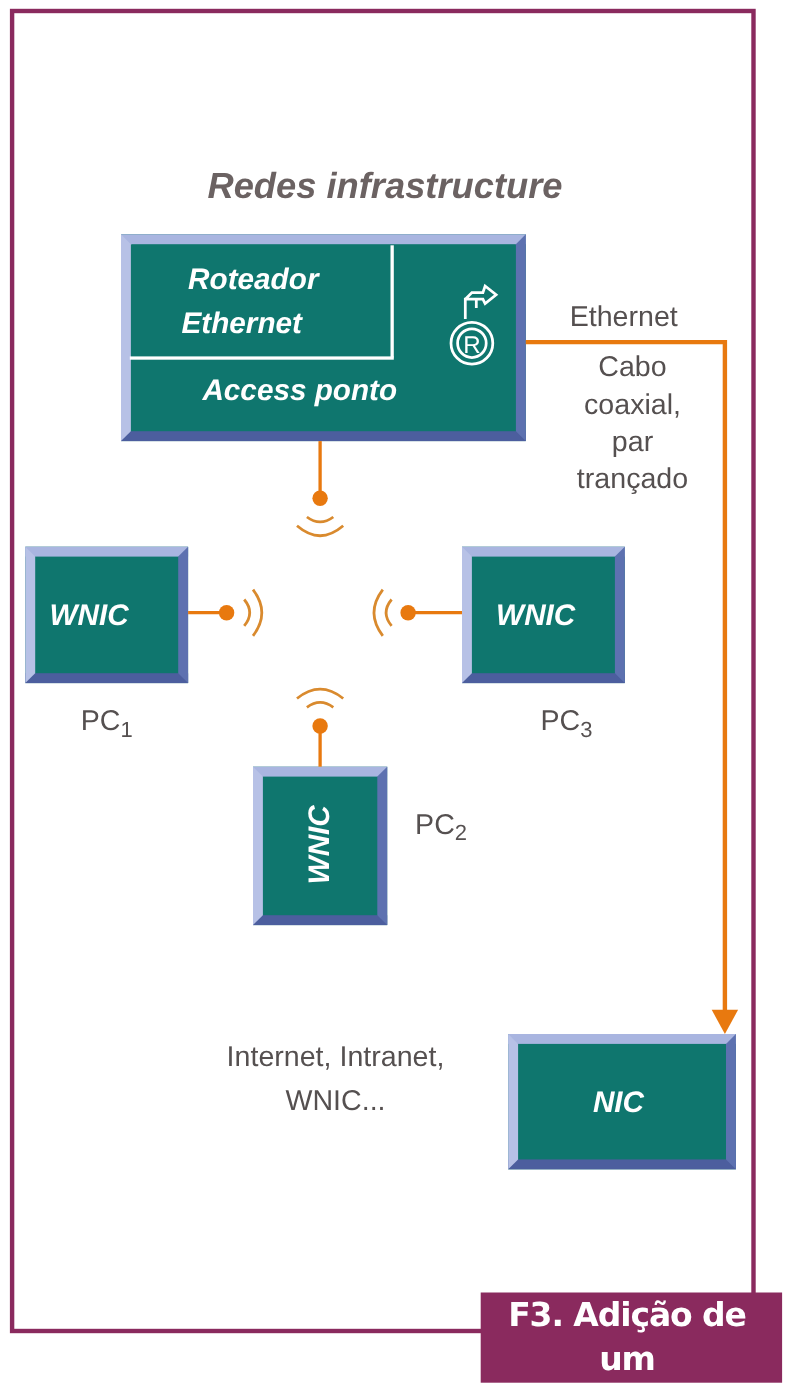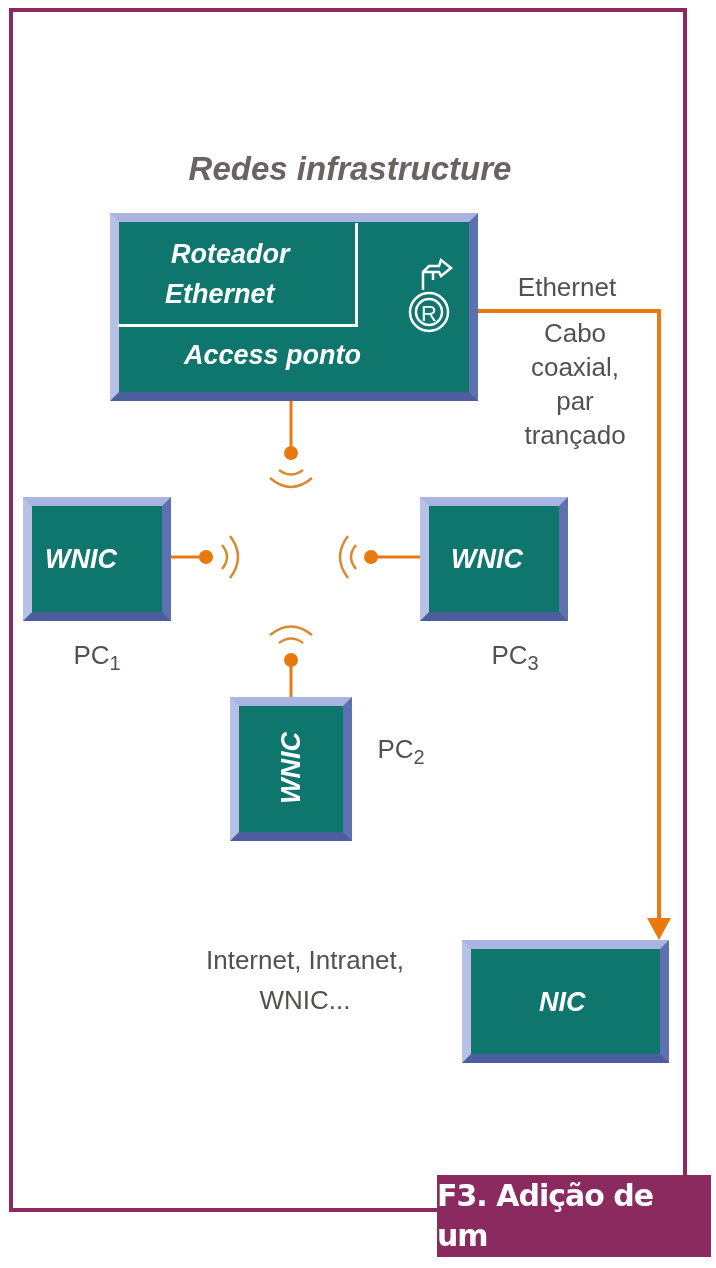--- a/index.html
+++ b/index.html
@@ -10,21 +10,21 @@
   .title { position: absolute; left: 100px; width: 500px; top: 150px; text-align: center;
            font-style: italic; font-weight: bold; font-size: 33px; color: #6b6262; }
   .box { position: absolute; background: #0f766e; box-sizing: border-box;
          border-top: 9px solid #a9b5e0; border-left: 9px solid #b7c1e6;
          border-right: 9px solid #5d71b0; border-bottom: 9px solid #4c5e9e; }
   .box-label { color: #ffffff; font-style: italic; font-weight: bold; font-size: 27px;
                position: absolute; white-space: nowrap; }
   .plain { position: absolute; color: #555050; font-size: 26px; text-align: center; }
   .caption { position: absolute; left: 437px; top: 1175px; width: 274px; height: 82px;
              background: #8a2a5e; color: #ffffff; font-weight: bold; font-size: 30px;
-             text-align: left; line-height: 40px; padding: 1px 8px 0 0; box-sizing: border-box;
+             text-align: center; line-height: 40px; padding: 1px 8px 0 0; box-sizing: border-box;
              font-family: "DejaVu Sans", sans-serif; letter-spacing: -1px; }
   .divider-v { position: absolute; background: #ffffff; }
   svg.overlay { position: absolute; left: 0; top: 0; }
   sub.s { font-size: 20px; vertical-align: -6px; }
 </style>
 </head>
 <body>
 
 <div class="frame"></div>
 

